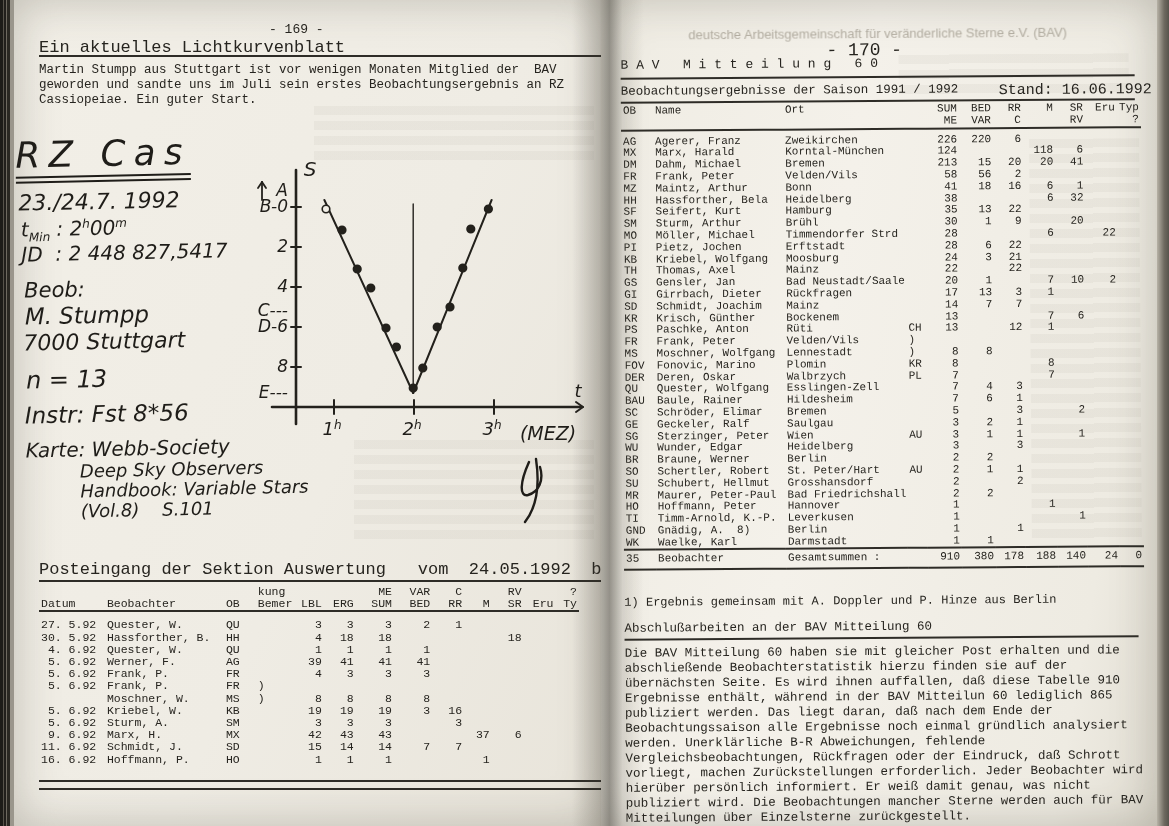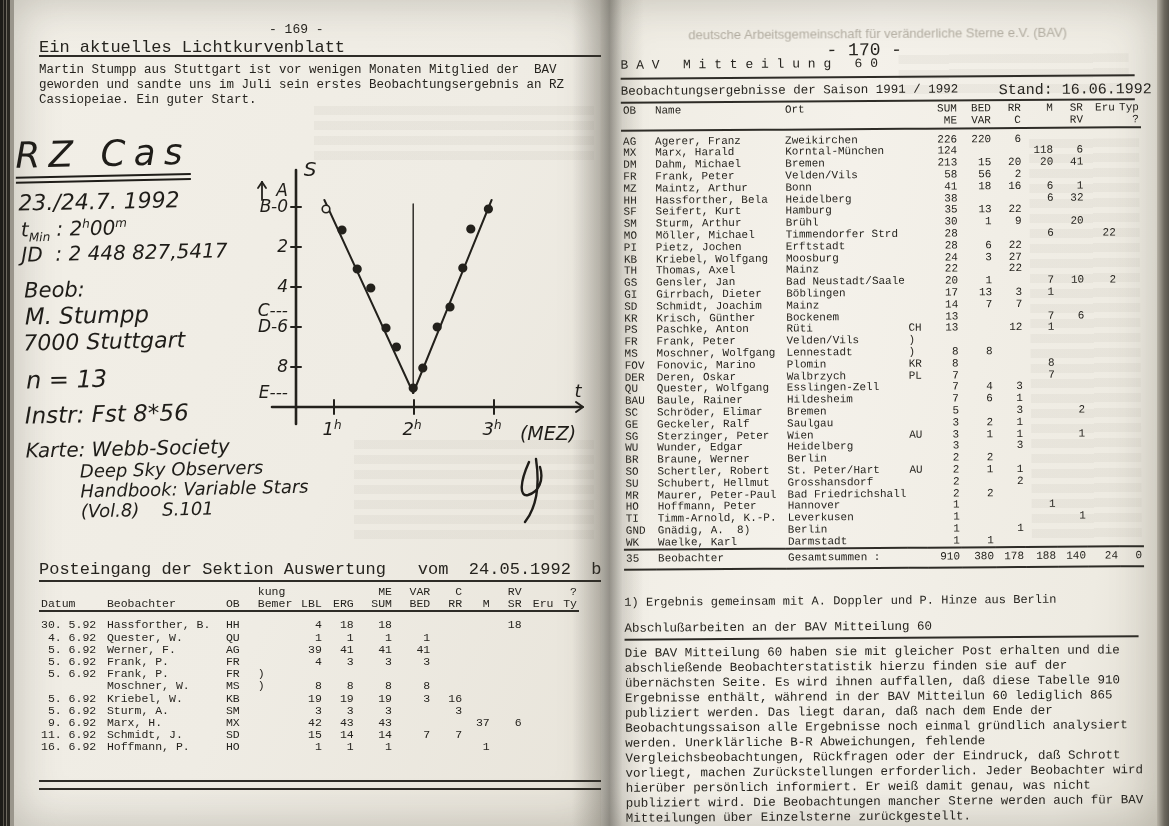--- a/index.html
+++ b/index.html
@@ -171,20 +171,35 @@
             <th class="num">BED</th>
             <th class="num">RR</th>
             <th class="num">M</th>
             <th class="num">SR</th>
             <th class="num">Eru</th>
             <th class="num">Ty</th>
           </tr>
         </thead>
         <tbody>
           <tr>
+            <td class="txt">27. 5.92</td>
+            <td class="txt">Quester, W.</td>
+            <td class="txt">QU</td>
+            <td class="txt">&nbsp;</td>
+            <td class="num">3</td>
+            <td class="num">3</td>
+            <td class="num">3</td>
+            <td class="num">2</td>
+            <td class="num">1</td>
+            <td class="num">&nbsp;</td>
+            <td class="num">&nbsp;</td>
+            <td class="num">&nbsp;</td>
+            <td class="num">&nbsp;</td>
+          </tr>
+          <tr>
             <td class="txt">30. 5.92</td>
             <td class="txt">Hassforther, B.</td>
             <td class="txt">HH</td>
             <td class="txt">&nbsp;</td>
             <td class="num">4</td>
             <td class="num">18</td>
             <td class="num">18</td>
             <td class="num">&nbsp;</td>
             <td class="num">&nbsp;</td>
             <td class="num">&nbsp;</td>
@@ -533,21 +548,21 @@
               <td class="num">&nbsp;</td>
               <td class="num">&nbsp;</td>
             </tr>
             <tr>
               <td class="txt">KB</td>
               <td class="txt">Kriebel, Wolfgang</td>
               <td class="txt">Moosburg</td>
               <td class="txt">&nbsp;</td>
               <td class="num">24</td>
               <td class="num">3</td>
-              <td class="num">27</td>
+              <td class="num">21</td>
               <td class="num">&nbsp;</td>
               <td class="num">&nbsp;</td>
               <td class="num">&nbsp;</td>
               <td class="num">&nbsp;</td>
             </tr>
             <tr>
               <td class="txt">TH</td>
               <td class="txt">Thomas, Axel</td>
               <td class="txt">Mainz</td>
               <td class="txt">&nbsp;</td>
@@ -568,21 +583,21 @@
               <td class="num">1</td>
               <td class="num">&nbsp;</td>
               <td class="num">7</td>
               <td class="num">10</td>
               <td class="num">2</td>
               <td class="num">&nbsp;</td>
             </tr>
             <tr>
               <td class="txt">GI</td>
               <td class="txt">Girrbach, Dieter</td>
-              <td class="txt">Böblingen</td>
+              <td class="txt">Rückfragen</td>
               <td class="txt">&nbsp;</td>
               <td class="num">17</td>
               <td class="num">13</td>
               <td class="num">3</td>
               <td class="num">1</td>
               <td class="num">&nbsp;</td>
               <td class="num">&nbsp;</td>
               <td class="num">&nbsp;</td>
             </tr>
             <tr>

